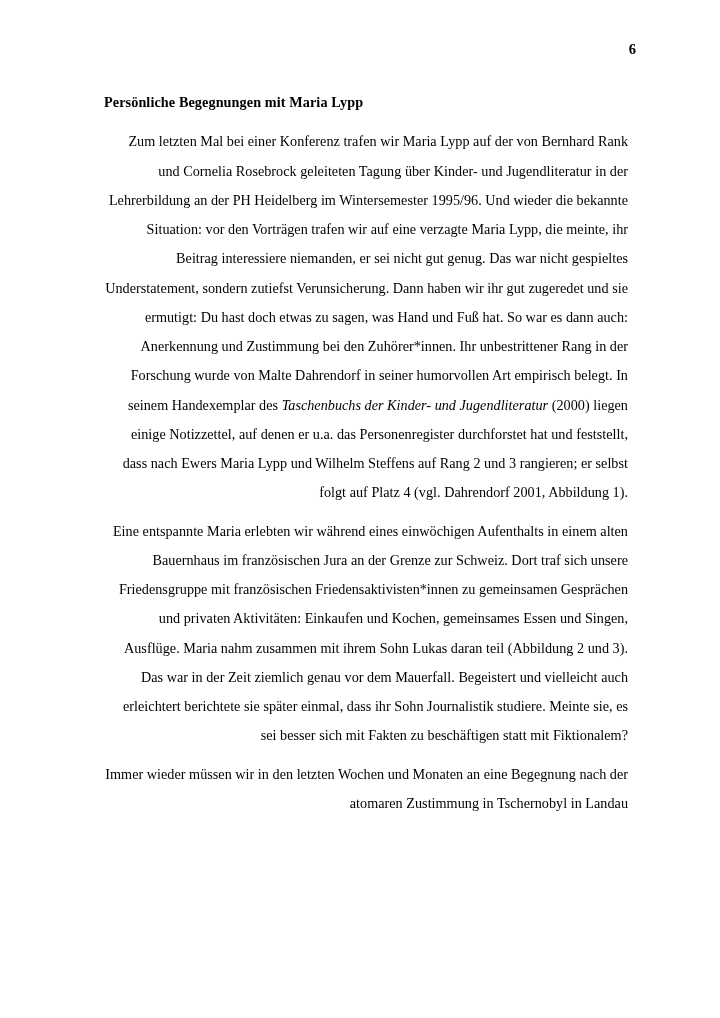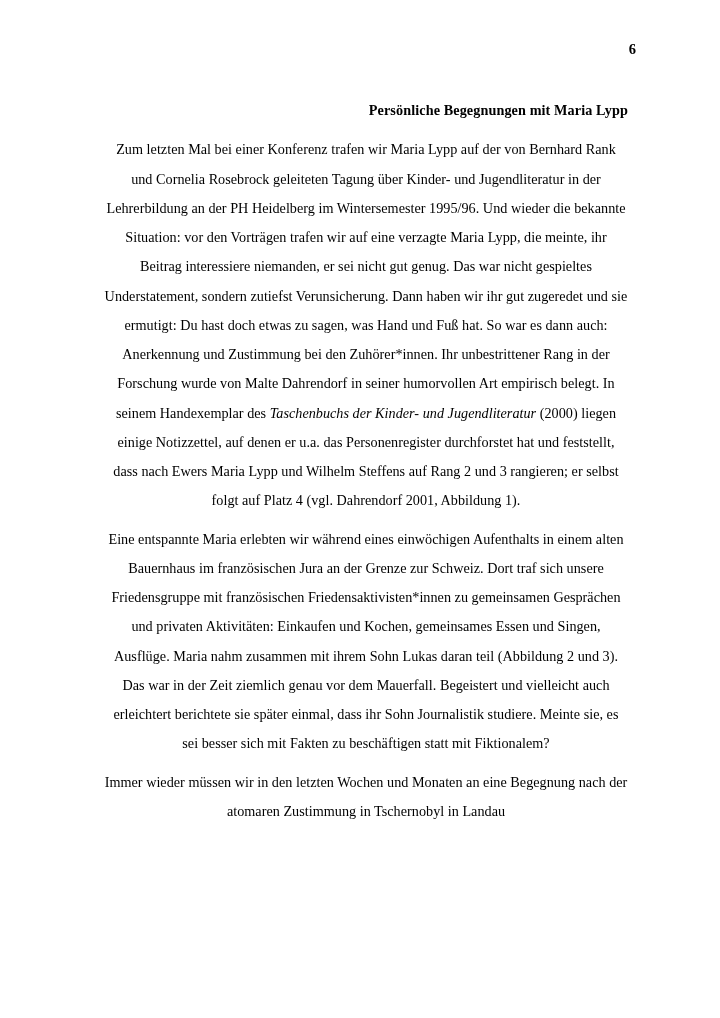--- a/index.html
+++ b/index.html
@@ -33,30 +33,29 @@
   }
   .content {
     position: absolute;
     left: 104px;
     top: 84px;
     width: 524px;
   }
   .doc-heading {
     font-size: 14.2px;
     font-weight: bold;
-    margin: 16px 0 14px 0;
+    margin: 8px 0 14px 0;
     line-height: 1.5;
     letter-spacing: 0.1px;
-    text-align: right;
   }
   .doc-para {
     font-size: 14.2px;
     line-height: 2.06;
     margin: 0 0 9px 0;
-    text-align: center;
+    text-align: right;
     letter-spacing: 0.02px;
   }
   .doc-para:last-child {
     margin-bottom: 0;
   }
   .italic {
     font-style: italic;
   }
 </style>
 </head>

